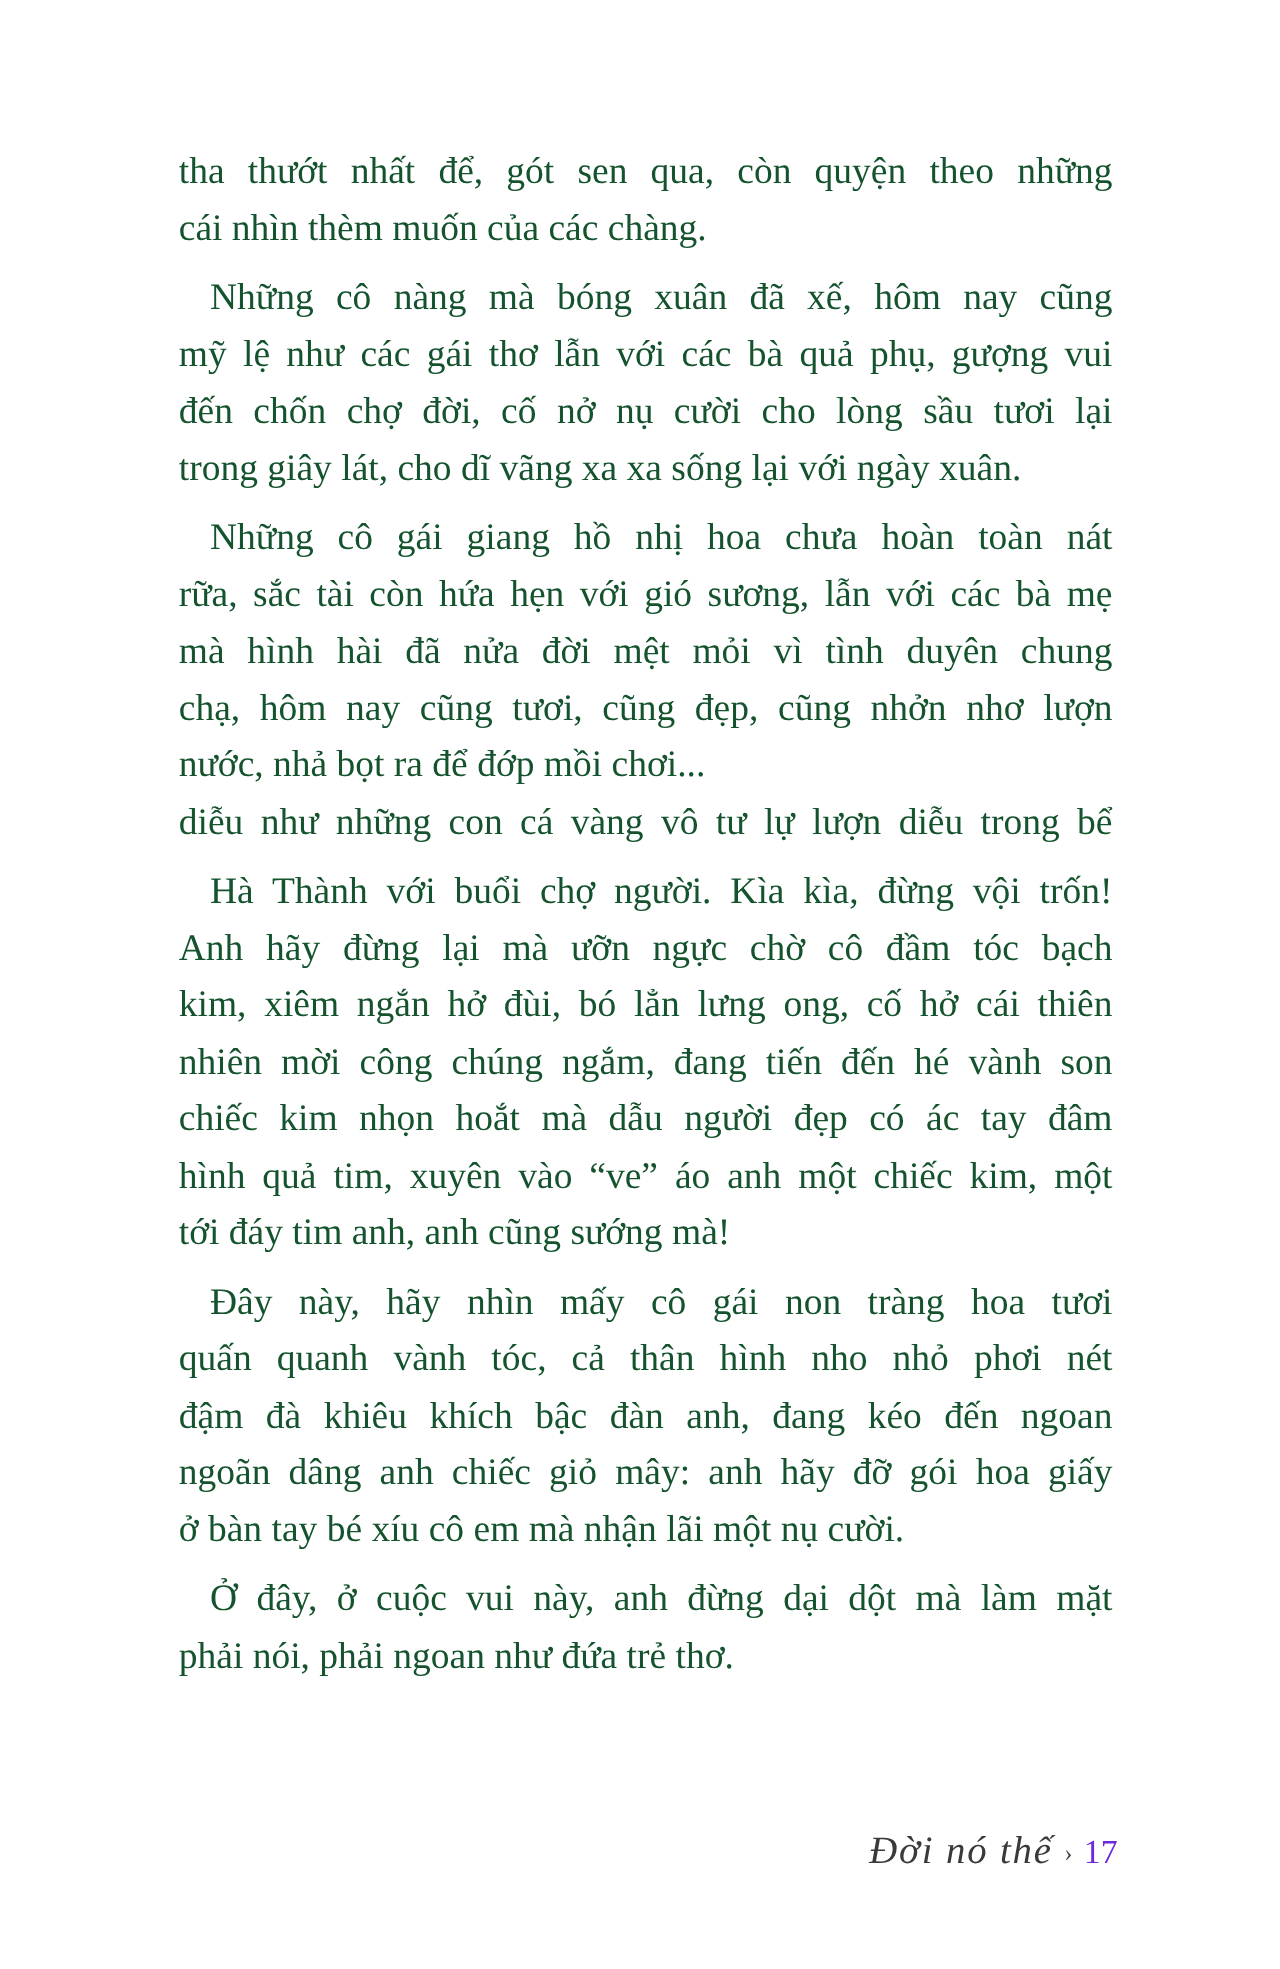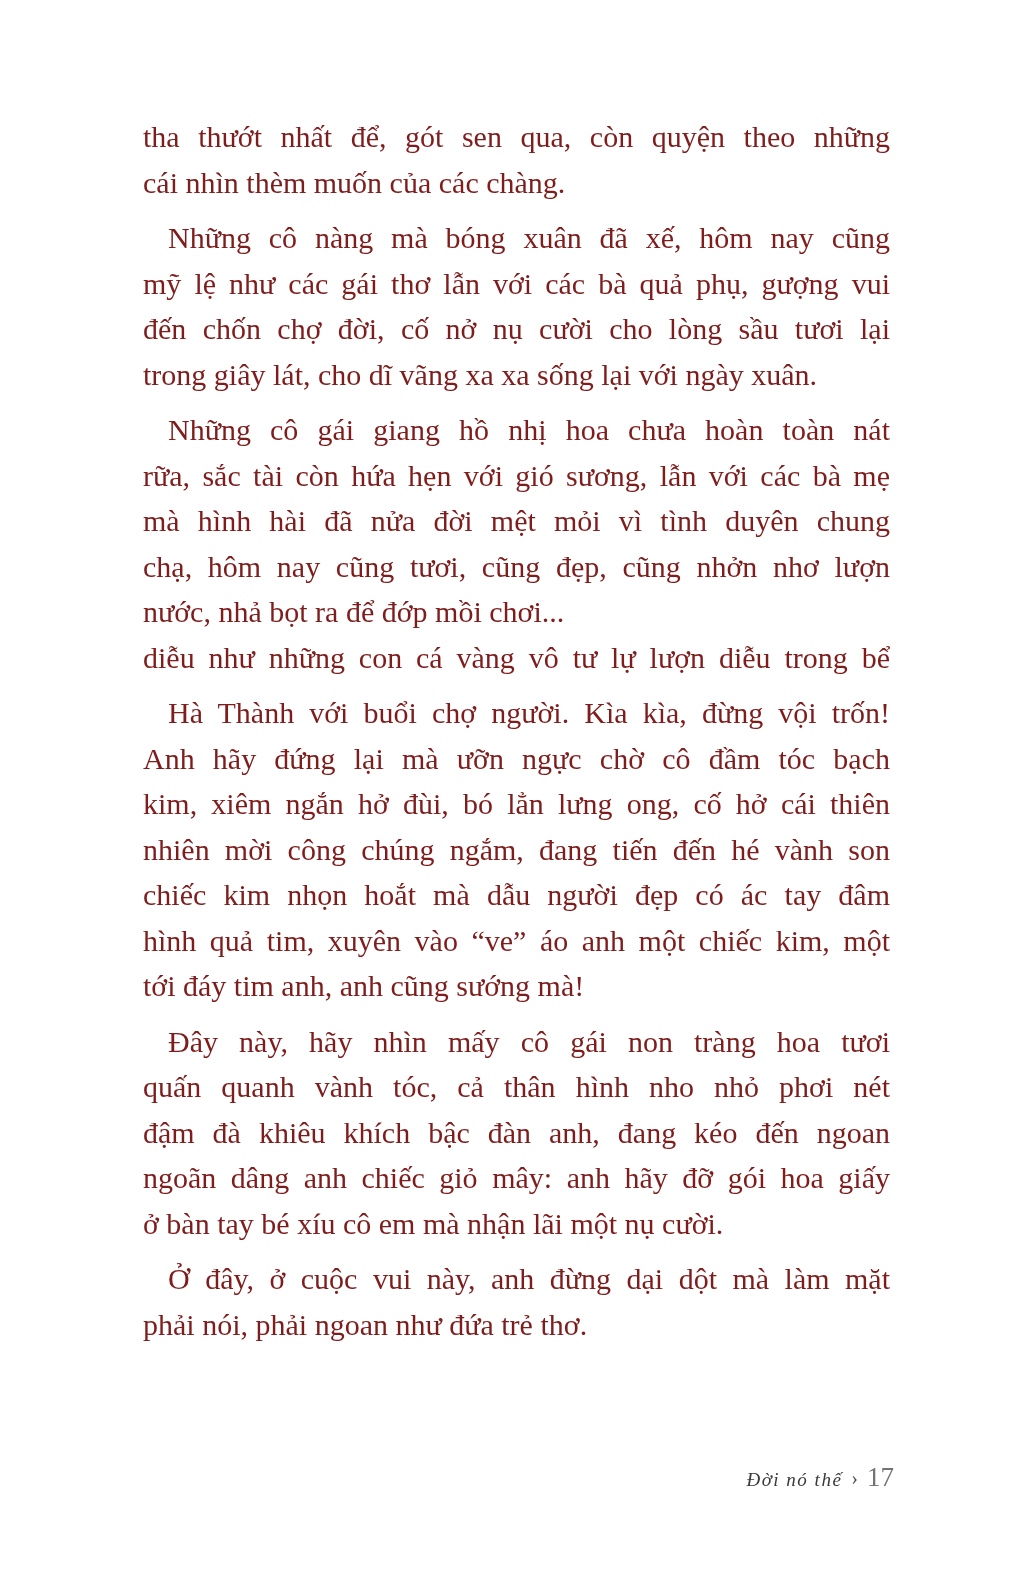--- a/index.html
+++ b/index.html
@@ -51,62 +51,62 @@
     top: 1462px;
     right: 130px;
     display: flex;
     align-items: baseline;
     gap: 9px;
     color: #3a3a3a;
   }
   .footer .running-title {
     font-family: "Liberation Serif", serif;
     font-style: italic;
-    font-size: 19px;
+    font-size: 31px;
     letter-spacing: 1.5px;
   }
   .footer .separator {
     font-family: "Liberation Serif", serif;
     font-size: 20px;
     color: #4a4a4a;
     transform: translateY(-1px);
   }
   .footer .page-number {
     font-family: "Liberation Serif", serif;
     font-size: 27px;
-    color: #737373;
+    color: #6d28d9;
   }
 </style>
 </head>
 <body style="background: rgb(255, 255, 255);">
 
 <div class="page">
 
-  <div class="text-block" style="color: #7f1d1d;">
+  <div class="text-block" style="color: #14532d;">
       <p>
         <span class="line">tha thướt nhất để, gót sen qua, còn quyện theo những</span>
         <span class="line para-end">cái nhìn thèm muốn của các chàng.</span>
       </p>
       <p>
         <span class="line first-indent">Những cô nàng mà bóng xuân đã xế, hôm nay cũng</span>
         <span class="line">mỹ lệ như các gái thơ lẫn với các bà quả phụ, gượng vui</span>
         <span class="line">đến chốn chợ đời, cố nở nụ cười cho lòng sầu tươi lại</span>
         <span class="line para-end">trong giây lát, cho dĩ vãng xa xa sống lại với ngày xuân.</span>
       </p>
       <p>
         <span class="line first-indent">Những cô gái giang hồ nhị hoa chưa hoàn toàn nát</span>
         <span class="line">rữa, sắc tài còn hứa hẹn với gió sương, lẫn với các bà mẹ</span>
         <span class="line">mà hình hài đã nửa đời mệt mỏi vì tình duyên chung</span>
         <span class="line">chạ, hôm nay cũng tươi, cũng đẹp, cũng nhởn nhơ lượn</span>
         <span class="line para-end">nước, nhả bọt ra để đớp mồi chơi...</span>
         <span class="line">diễu như những con cá vàng vô tư lự lượn diễu trong bể</span>
       </p>
       <p>
         <span class="line first-indent">Hà Thành với buổi chợ người. Kìa kìa, đừng vội trốn!</span>
-        <span class="line">Anh hãy đứng lại mà ưỡn ngực chờ cô đầm tóc bạch</span>
+        <span class="line">Anh hãy đừng lại mà ưỡn ngực chờ cô đầm tóc bạch</span>
         <span class="line">kim, xiêm ngắn hở đùi, bó lẳn lưng ong, cố hở cái thiên</span>
         <span class="line">nhiên mời công chúng ngắm, đang tiến đến hé vành son</span>
         <span class="line">chiếc kim nhọn hoắt mà dẫu người đẹp có ác tay đâm</span>
         <span class="line">hình quả tim, xuyên vào “ve” áo anh một chiếc kim, một</span>
         <span class="line para-end">tới đáy tim anh, anh cũng sướng mà!</span>
       </p>
       <p>
         <span class="line first-indent">Đây này, hãy nhìn mấy cô gái non tràng hoa tươi</span>
         <span class="line">quấn quanh vành tóc, cả thân hình nho nhỏ phơi nét</span>
         <span class="line">đậm đà khiêu khích bậc đàn anh, đang kéo đến ngoan</span>

